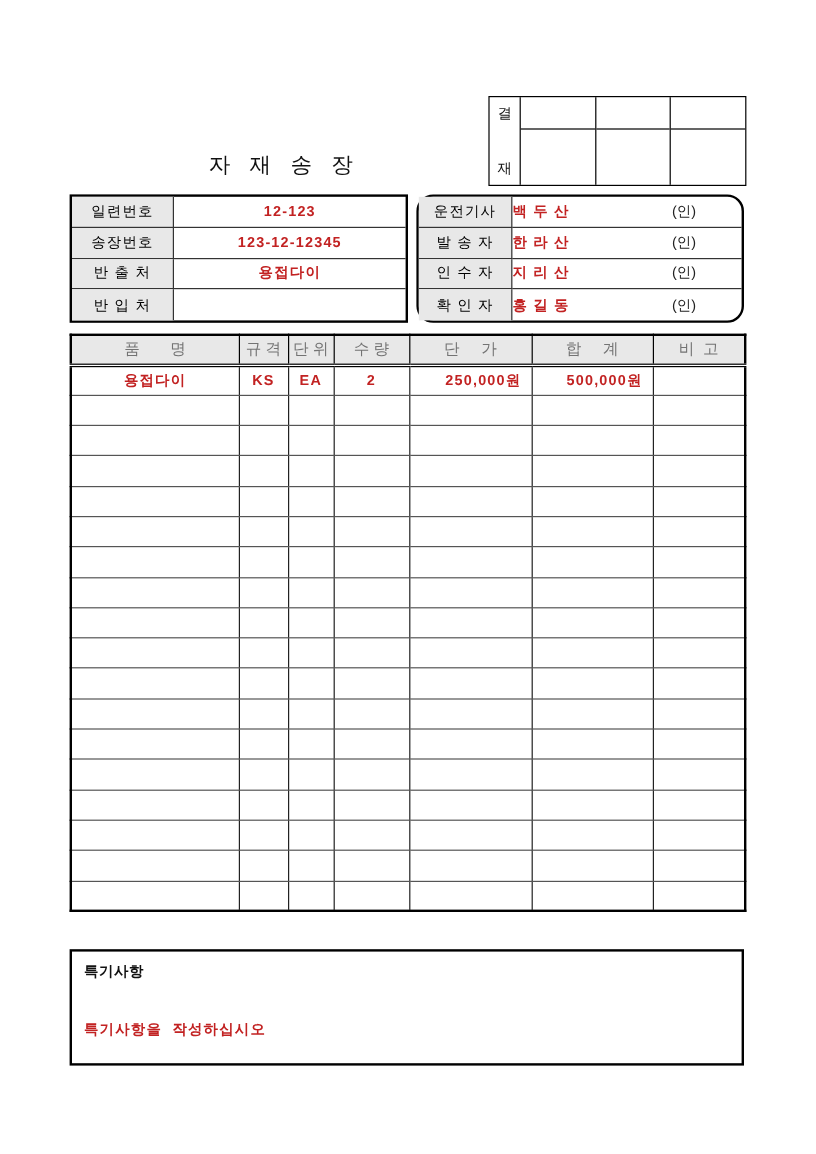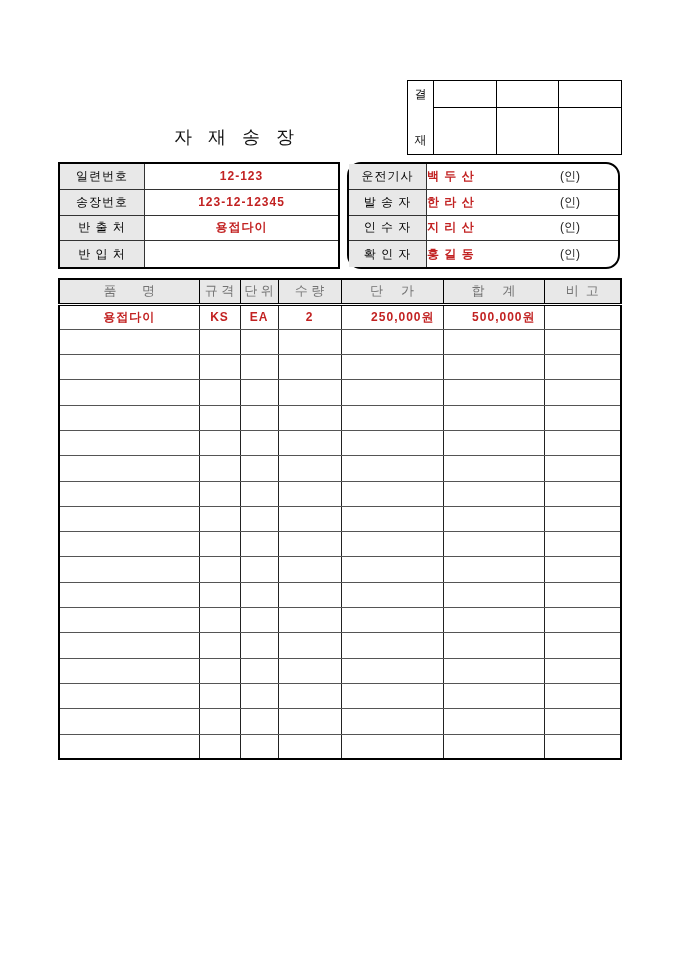--- a/index.html
+++ b/index.html
@@ -331,14 +331,18 @@
           <td class=""></td>
           <td class=""></td>
           <td class=""></td>
           <td class=""></td>
           <td class=""></td>
           <td class=""></td>
         </tr>
       </tbody>
   </table>
 
+  <div class="notes">
+    <div class="notes-title">특기사항</div>
+    <div class="notes-text red-val">특기사항을  작성하십시오</div>
+  </div>
 
 </div>
 
 </body></html>

